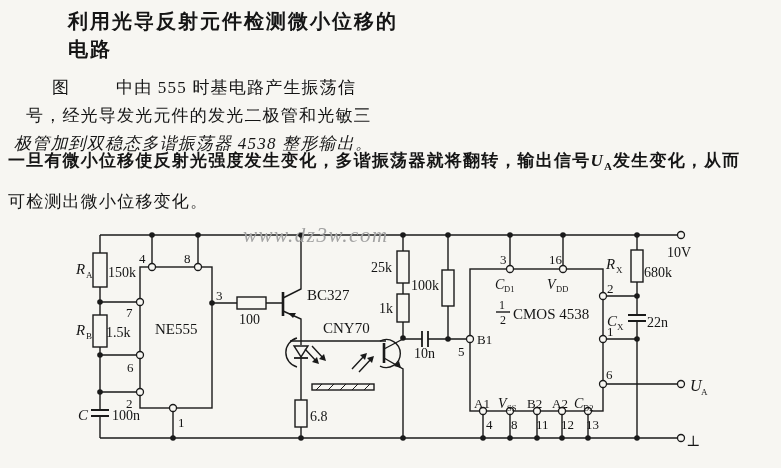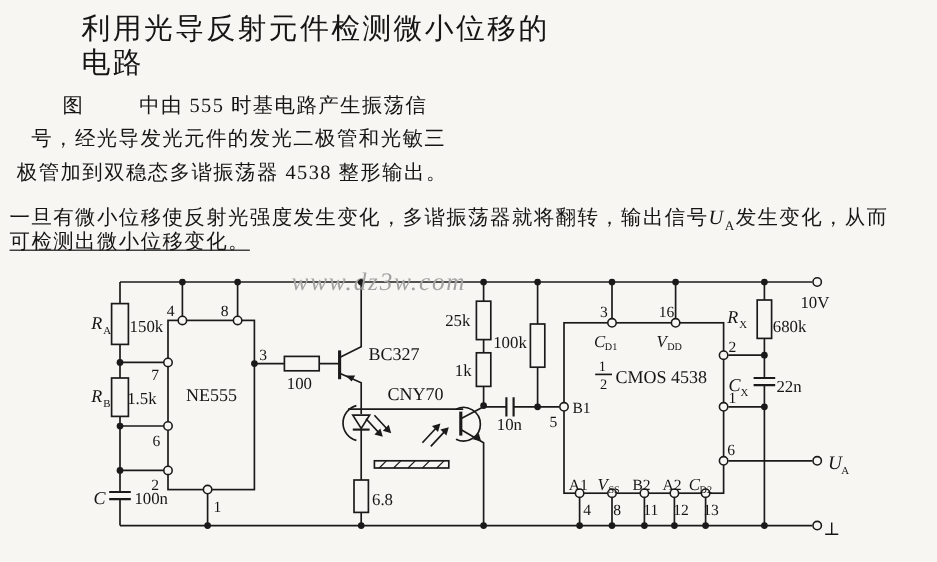--- a/index.html
+++ b/index.html
@@ -3,21 +3,21 @@
 <meta charset="utf-8">
 <style>
   html,body{margin:0;padding:0;}
   body{
     width:781px;height:468px;position:relative;overflow:hidden;
     background:#f7f6f2;
     font-family:"Liberation Serif","DejaVu Serif",serif;
     color:#151515;
   }
   .abs{position:absolute;white-space:nowrap;}
-  .title{font-size:24px;font-weight:normal;letter-spacing:2px;}
+  .title{font-size:20px;font-weight:bold;letter-spacing:2px;}
   .body-line{font-size:17px;letter-spacing:1.2px;}
   .it{font-style:italic;font-family:"Liberation Serif",serif;}
   sub{font-size:11px;}
   svg{position:absolute;left:0;top:0;}
   svg text{fill:#151515;font-family:"Liberation Serif","DejaVu Serif",serif;font-size:14px;}
   svg .it{font-style:italic;}
   .wire{stroke:#1a1a1a;stroke-width:1.4;fill:none;}
   .thick{stroke:#1a1a1a;stroke-width:2.6;fill:none;}
   .comp{fill:#f7f6f2;stroke:#1a1a1a;stroke-width:1.4;}
   .dot{fill:#1a1a1a;stroke:none;}
@@ -33,24 +33,24 @@
 </style>
 </head>
 <body>
 
 <div class="abs title" style="left:68px;top:8px;">利用光导反射元件检测微小位移的</div>
 <div class="abs title" style="left:68px;top:36px;text-align:right;">电路</div>
 
 <div class="abs body-line" style="left:52px;top:76px;">图</div>
 <div class="abs body-line" style="left:116px;top:76px;">中由 555 时基电路产生振荡信</div>
 <div class="abs body-line" style="left:26px;top:104px;">号，经光导发光元件的发光二极管和光敏三</div>
-<div class="abs body-line" style="left:14px;top:132px;">极管加到双稳态多谐振荡器 4538 整形输出。</div>
-
-<div class="abs body-line" style="left:8px;top:170px;"><span>一旦有微小位移使反射光强度发生变化，多谐振荡器就将翻转，输出信号</span><span class="it">U</span><sub>A</sub><span>发生变化，从而</span></div>
-<div class="abs body-line" style="left:8px;top:190px;text-decoration:underline;">可检测出微小位移变化。</div>
+<div class="abs body-line" style="left:14px;top:132px;font-style:italic;">极管加到双稳态多谐振荡器 4538 整形输出。</div>
+
+<div class="abs body-line" style="left:8px;top:149px;font-weight:bold;"><span>一旦有微小位移使反射光强度发生变化，多谐振荡器就将翻转，输出信号</span><span class="it">U</span><sub>A</sub><span>发生变化，从而</span></div>
+<div class="abs body-line" style="left:8px;top:190px;">可检测出微小位移变化。</div>
 
 <svg width="781" height="468" viewBox="0 0 781 468">
 
   <path class="wire" d="M100,235 H677"></path>
   <path class="wire" d="M100,438 H677"></path>
 
   <path class="wire" d="M100,235 V410 M100,416 V438"></path>
   <path class="thick" d="M91,410 H109 M91,416 H109" style="stroke-width:1.8;"></path>
   <rect class="comp" x="93" y="253" width="14" height="34"></rect>
   <rect class="comp" x="93" y="315" width="14" height="32"></rect>

